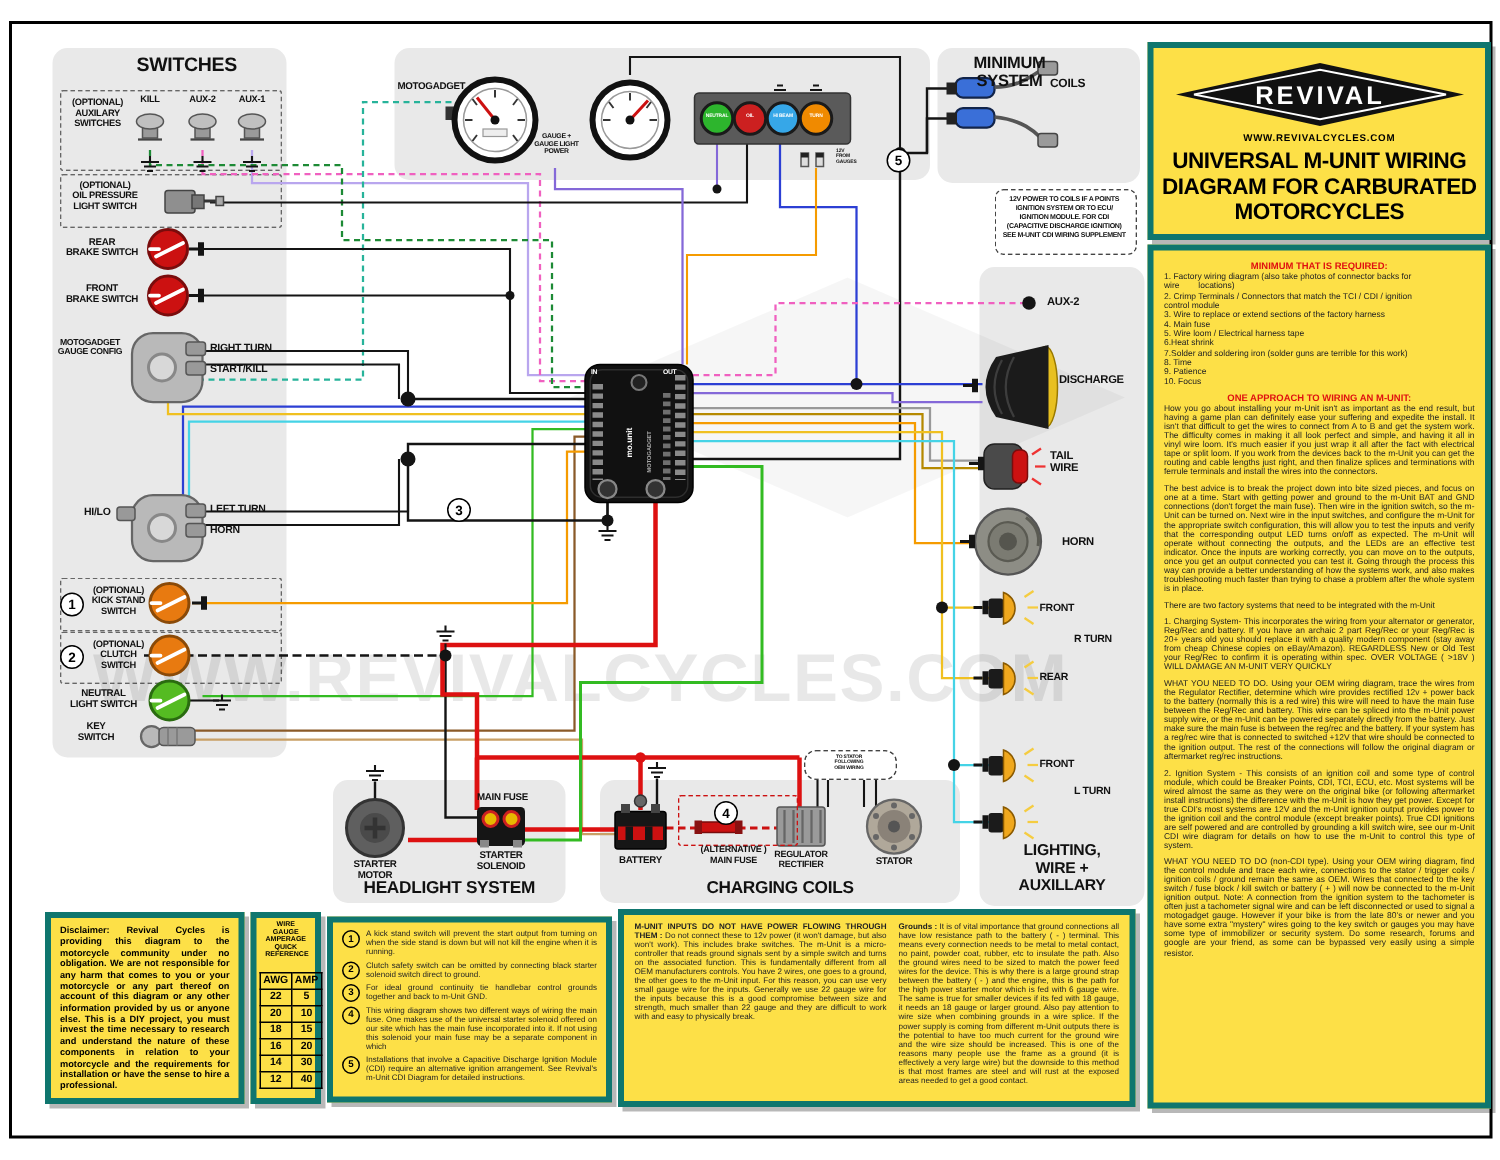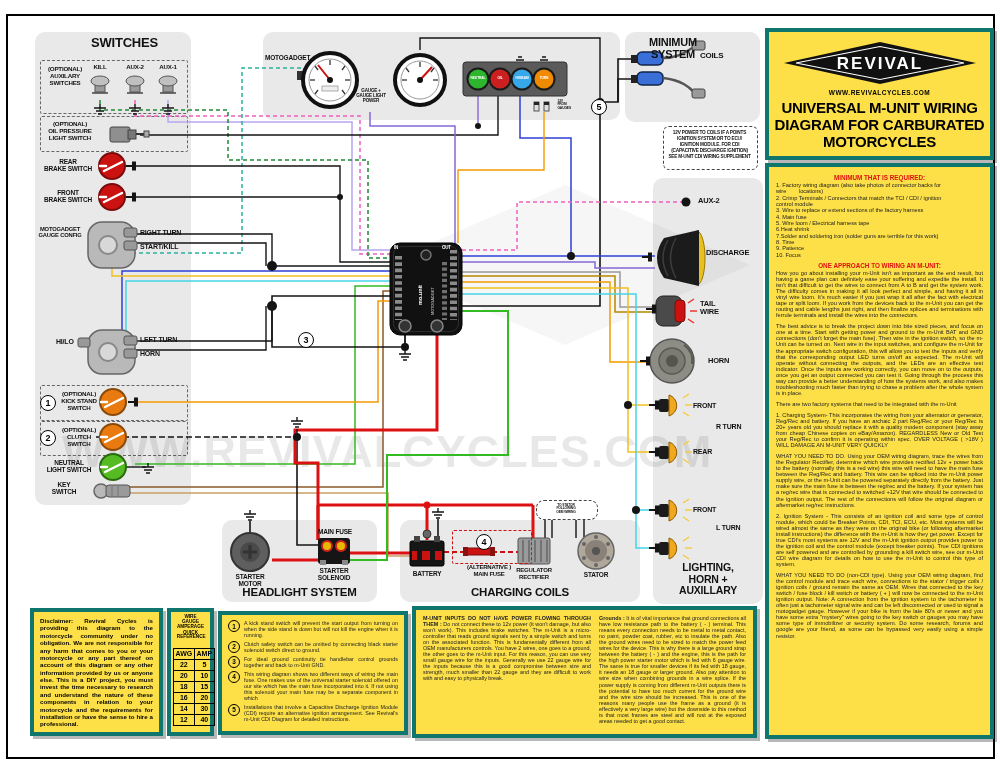--- a/index.html
+++ b/index.html
@@ -516,21 +516,21 @@
   <div class="lbl" style="left:706px;top:249px;width:60px;font-size:7.5px">DISCHARGE</div>
   <div class="lbl" style="left:700px;top:300px;width:40px;font-size:7.5px">TAIL
 WIRE</div>
   <div class="lbl" style="left:708px;top:357px;width:40px;font-size:7.5px">HORN</div>
   <div class="lbl" style="left:693px;top:402px;width:40px;font-size:7px">FRONT</div>
   <div class="lbl" style="left:716px;top:423px;width:40px;font-size:7px">R TURN</div>
   <div class="lbl" style="left:693px;top:448px;width:40px;font-size:7px">REAR</div>
   <div class="lbl" style="left:693px;top:506px;width:40px;font-size:7px">FRONT</div>
   <div class="lbl" style="left:716px;top:524px;width:40px;font-size:7px">L TURN</div>
   <div class="lbl c" style="left:660px;top:562px;width:96px;font-size:10.5px">LIGHTING,
-HORN +
+WIRE +
 AUXILLARY</div>
 
   <div class="lbl c" style="left:312px;top:528px;width:46px;font-size:6.5px;z-index:7">MAIN FUSE</div>
   <div class="lbl c" style="left:228px;top:573px;width:44px;font-size:6.5px">STARTER
 MOTOR</div>
   <div class="lbl c" style="left:311px;top:567px;width:46px;font-size:6.5px">STARTER
 SOLENOID</div>
   <div class="lbl c" style="left:222px;top:586px;width:155px;font-size:11.5px">HEADLIGHT SYSTEM</div>
   <div class="lbl c" style="left:405px;top:570px;width:44px;font-size:6.5px">BATTERY</div>
   <div class="lbl c" style="left:462px;top:564px;width:54px;font-size:6px">(ALTERNATIVE )

